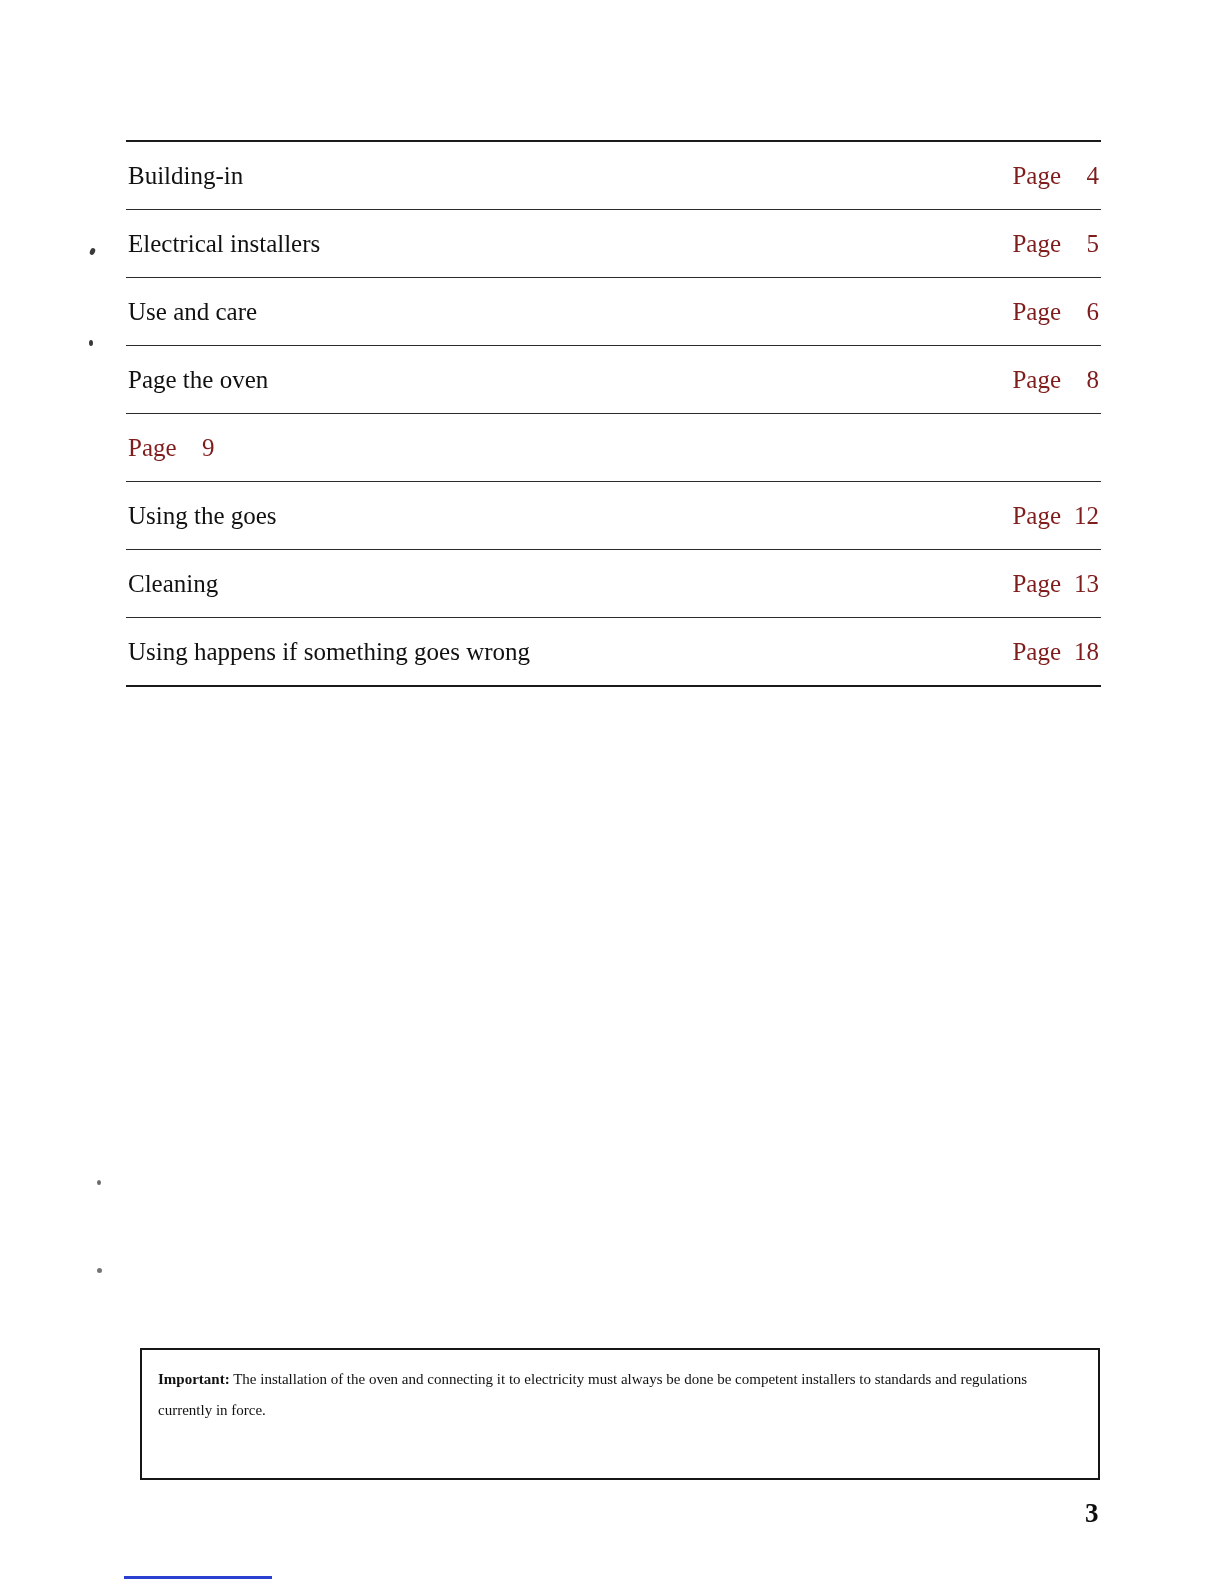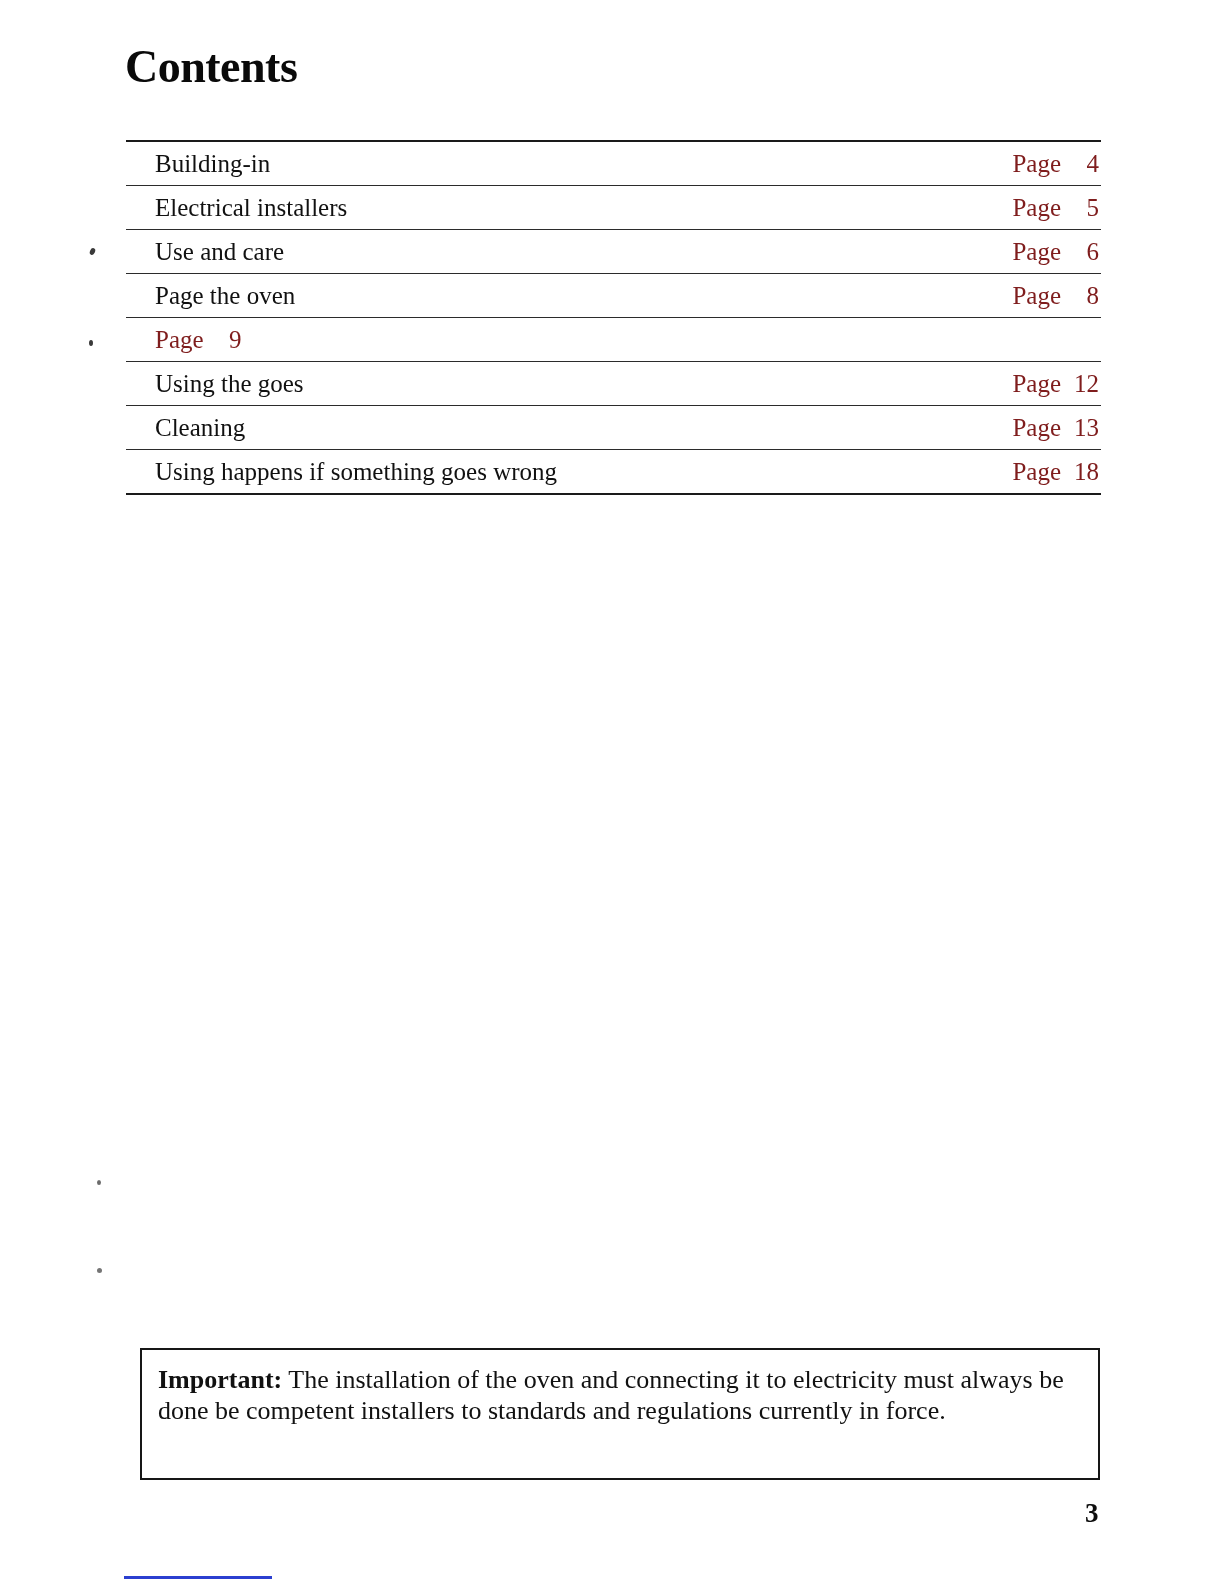--- a/index.html
+++ b/index.html
@@ -49,22 +49,21 @@
     width: 100%;
   }
   .toc-rule.thin {
     border-top: 1.6px solid #2b2b2b;
   }
   .toc-row {
     display: flex;
     align-items: baseline;
     justify-content: space-between;
     height: 43px;
-    padding: 0 2px;
-    margin-left: 27px;
+    padding: 12px 2px;
   }
   .toc-label {
     font-size: 25px;
     line-height: 43px;
     white-space: nowrap;
     color: #111;
   }
   .toc-page {
     font-size: 25px;
     line-height: 43px;
@@ -101,21 +100,21 @@
     width: 960px;
     height: 132px;
     border: 2px solid #161616;
     box-sizing: border-box;
   }
   .important-text {
     position: absolute;
     left: 16px;
     top: 14px;
     right: 14px;
-    font-size: 26px;
+    font-size: 15px;
     line-height: 31px;
     color: #111;
   }
   .important-text b {
     font-weight: bold;
   }
 
   
   .page-number {
     position: absolute;
@@ -134,21 +133,20 @@
     width: 148px;
     height: 3px;
     background: #2b3fd0;
   }
 </style>
 </head>
 <body>
 
 <div class="page">
 
-  <div class="title">Contents</div>
 
   <div class="toc">
 
     <div class="toc-rule"></div>
 
     <div class="toc-row">
       <span class="toc-label">Building-in</span>
       <span class="toc-page">
         <span class="pg-word">Page</span>
         <span class="pg-num">4</span>

